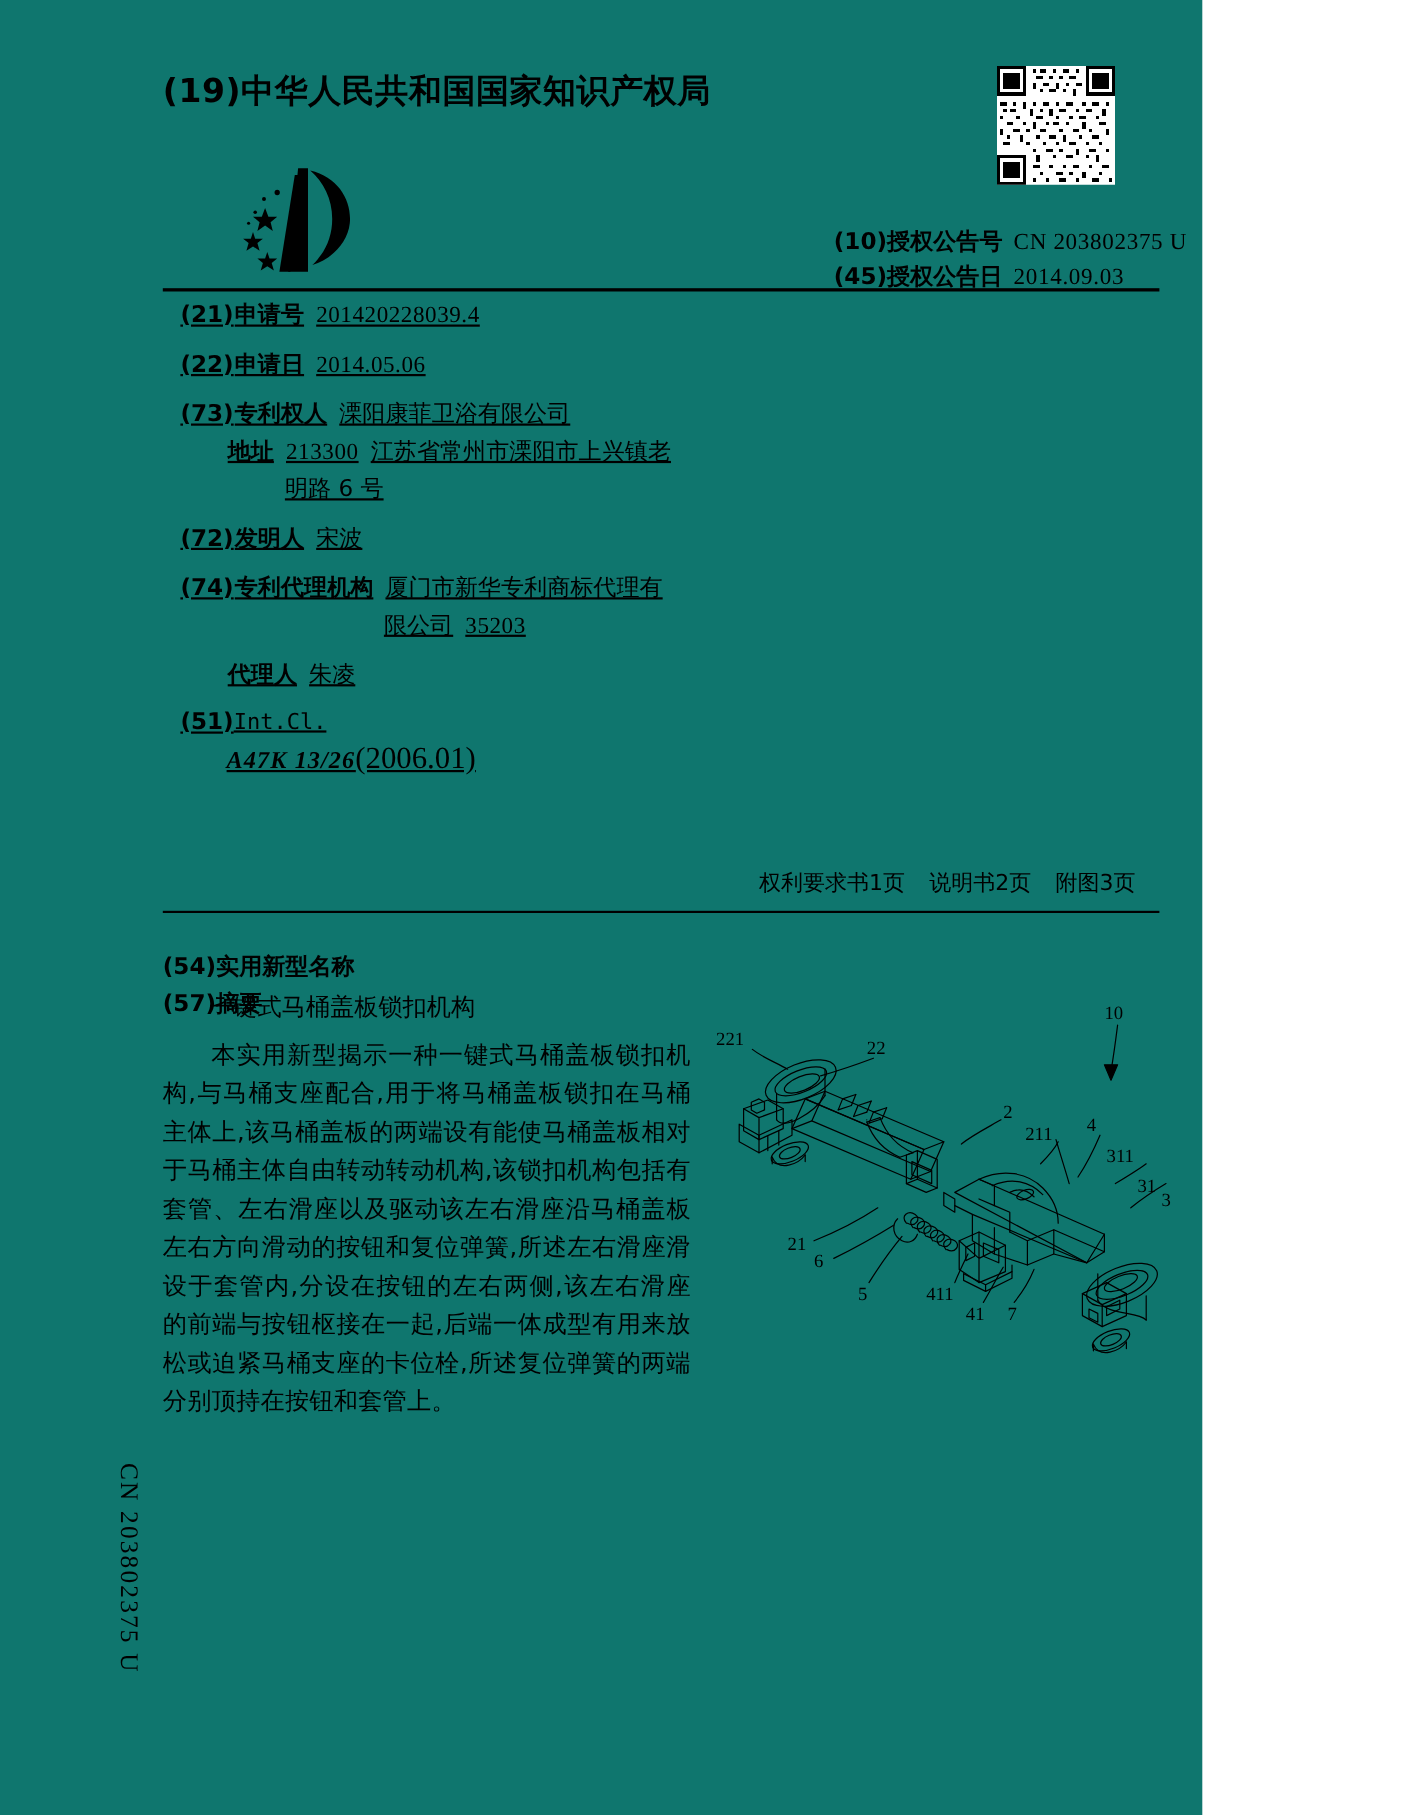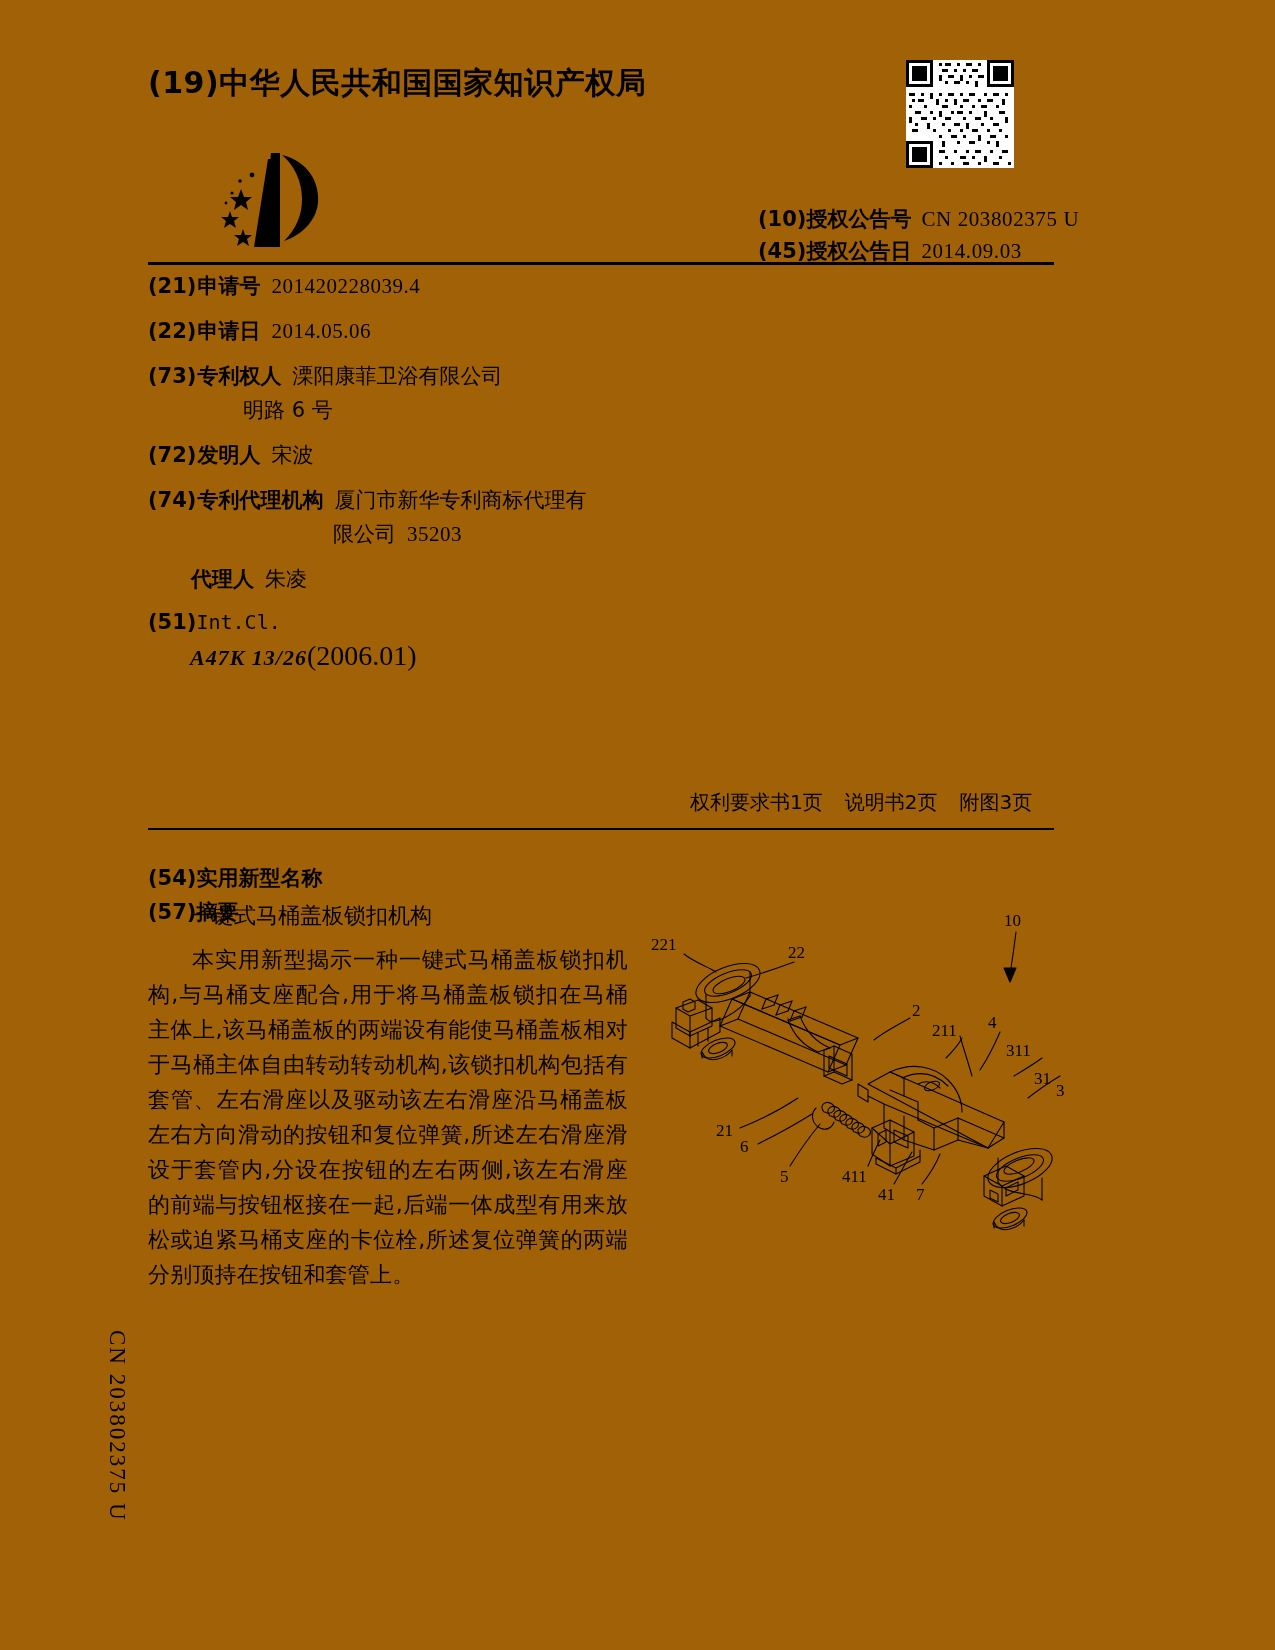--- a/index.html
+++ b/index.html
@@ -6,23 +6,23 @@
     margin: 0;
     padding: 0;
     background: #ffffff;
   }
   body {
     font-family: "Liberation Serif", "DejaVu Serif", serif;
     color: #000000;
   }
   #page {
     position: relative;
-    width: 1275px;
+    width: 1093px;
     height: 1650px;
-    background: #a16207;
+    background: #0f766e;
     overflow: hidden;
   }
 
   
   .office-line {
     position: absolute;
     left: 148px;
     top: 63px;
     font-family: "DejaVu Sans", "Liberation Sans", sans-serif;
     font-size: 30px;
@@ -85,24 +85,25 @@
   .rule {
     position: absolute;
     background: #000;
   }
   .rule-thick { height: 3px; }
   .rule-thin  { height: 1.5px; }
 
   
   .biblio {
     position: absolute;
-    left: 148px;
+    left: 164px;
     top: 272px;
     width: 580px;
     font-size: 21px;
+    text-decoration: underline;
   }
   .bib-row {
     display: flex;
     align-items: baseline;
     margin-bottom: 17px;
     white-space: nowrap;
   }
   .bib-code {
     font-family: "DejaVu Sans", "Liberation Sans", sans-serif;
     font-weight: 700;
@@ -393,20 +394,25 @@
         <span class="bib-key">申请日</span>
       <span class="bib-val">2014.05.06</span>
     </div>
 
     <div class="bib-row tight">
       <span class="bib-code">(73)</span>
         <span class="bib-key">专利权人</span>
       <span class="bib-val-cjk">溧阳康菲卫浴有限公司</span>
     </div>
 
+    <div class="bib-row tight indent-1">
+      <span class="bib-key">地址</span>
+      <span class="bib-val">213300</span>
+      <span class="bib-val-cjk">江苏省常州市溧阳市上兴镇老</span>
+    </div>
 
     <div class="bib-row indent-2">
       <span class="bib-val-cjk" style="margin-left:0">明路 6 号</span>
     </div>
 
     <div class="bib-row">
       <span class="bib-code">(72)</span>
         <span class="bib-key">发明人</span>
       <span class="bib-val-cjk">宋波</span>
     </div>

